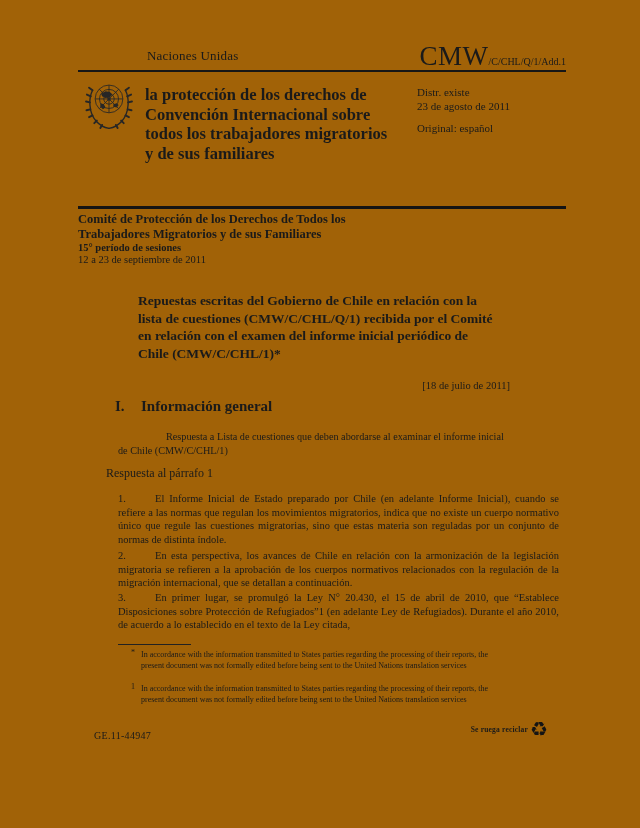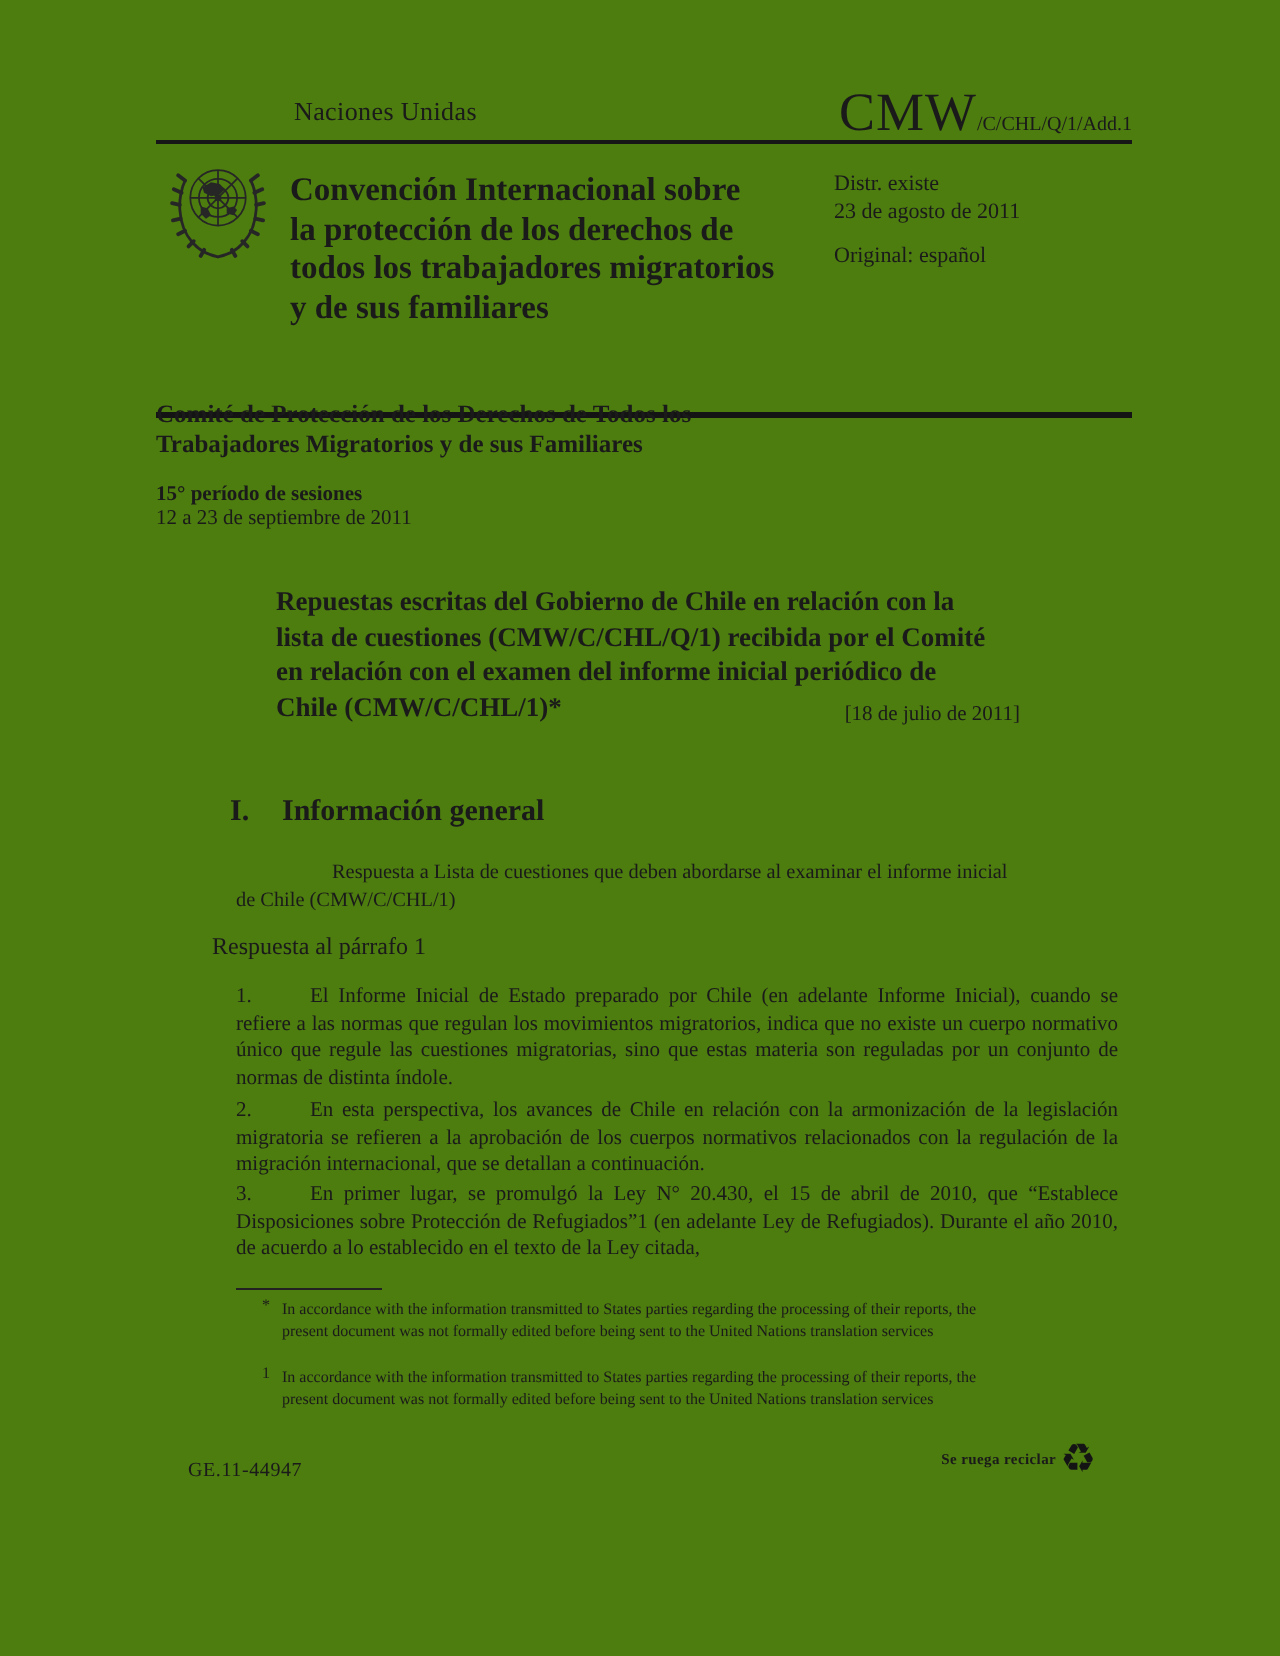--- a/index.html
+++ b/index.html
@@ -1,38 +1,38 @@
 <!DOCTYPE html>
 <html><head>
 <meta charset="utf-8">
 <style>
   html,body{margin:0;padding:0;background:#ffffff;}
   .page{
-    position:relative;width:640px;height:828px;background:#4d7c0f;
+    position:relative;width:640px;height:828px;background:#a16207;
     font-family:"Liberation Serif", serif;color:#1a1a1a;overflow:hidden;
   }
   .abs{position:absolute;}
   
   .un-name{left:147px;top:48px;font-size:13px;letter-spacing:.2px;}
   .doc-symbol{right:74px;top:41px;white-space:nowrap;margin-left:12px;}
   .doc-symbol .big{font-size:27px;letter-spacing:.5px;}
   .doc-symbol .small{font-size:10px;}
   .rule-top{left:78px;top:70px;width:488px;height:2px;background:#161616;}
   .emblem{left:83px;top:76px;width:52px;height:58px;}
   .conv-title{left:145px;top:85px;font-size:16.5px;font-weight:bold;line-height:19.5px;}
   .distr-block{left:417px;top:86px;font-size:11px;line-height:13.5px;}
   .distr-original{margin-top:9px;}
   
   .rule-committee{left:78px;top:206px;width:488px;height:3px;background:#141414;}
-  .committee-name{left:78px;top:200px;width:330px;font-size:12.5px;font-weight:bold;line-height:14.5px;}
+  .committee-name{left:78px;top:212px;width:330px;font-size:12.5px;font-weight:bold;line-height:14.5px;}
   .committee-session{left:78px;top:242px;font-size:10.5px;font-weight:bold;}
   .committee-dates{left:78px;top:254px;font-size:10.5px;}
   
   .doc-title{left:138px;top:292px;font-size:13.5px;font-weight:bold;line-height:17.5px;}
-  .received-date{right:130px;top:352px;font-size:10.5px;}
+  .received-date{right:130px;top:380px;font-size:10.5px;}
   
   .section-heading{left:115px;top:398px;font-size:15px;font-weight:bold;display:flex;}
   .section-heading .numeral{display:inline-block;width:26px;}
   .intro-para{left:118px;top:430px;width:442px;font-size:10.2px;line-height:14px;}
   .intro-para .line1{padding-left:48px;}
   .subheading{left:106px;top:466px;font-size:12px;font-weight:normal;}
   .body-para{left:118px;width:441px;font-size:10.5px;line-height:13.5px;text-align:justify;}
   .body-para .pnum{display:inline-block;width:37px;text-align:left;}
   .para-1{top:492px;}
   .para-2{top:549px;}
@@ -95,22 +95,22 @@
         <line x1="52" y1="29" x2="56.5" y2="28"></line>
         <line x1="51.5" y1="37" x2="56" y2="38"></line>
         <line x1="49" y1="44" x2="53" y2="46"></line>
         <line x1="44" y1="50" x2="47" y2="53"></line>
         <line x1="38" y1="55" x2="40" y2="58.5"></line>
       </g>
     </svg>
   </span>
 
   <div class="abs conv-title">
+    <div>la protección de los derechos de</div>
     <div>Convención Internacional sobre</div>
-    <div>la protección de los derechos de</div>
     <div>todos los trabajadores migratorios</div>
     <div>y de sus familiares</div>
   </div>
 
   <div class="abs distr-block">
     <div>Distr. existe</div>
     <div>23 de agosto de 2011</div>
     <div class="distr-original">Original: español</div>
   </div>
 

